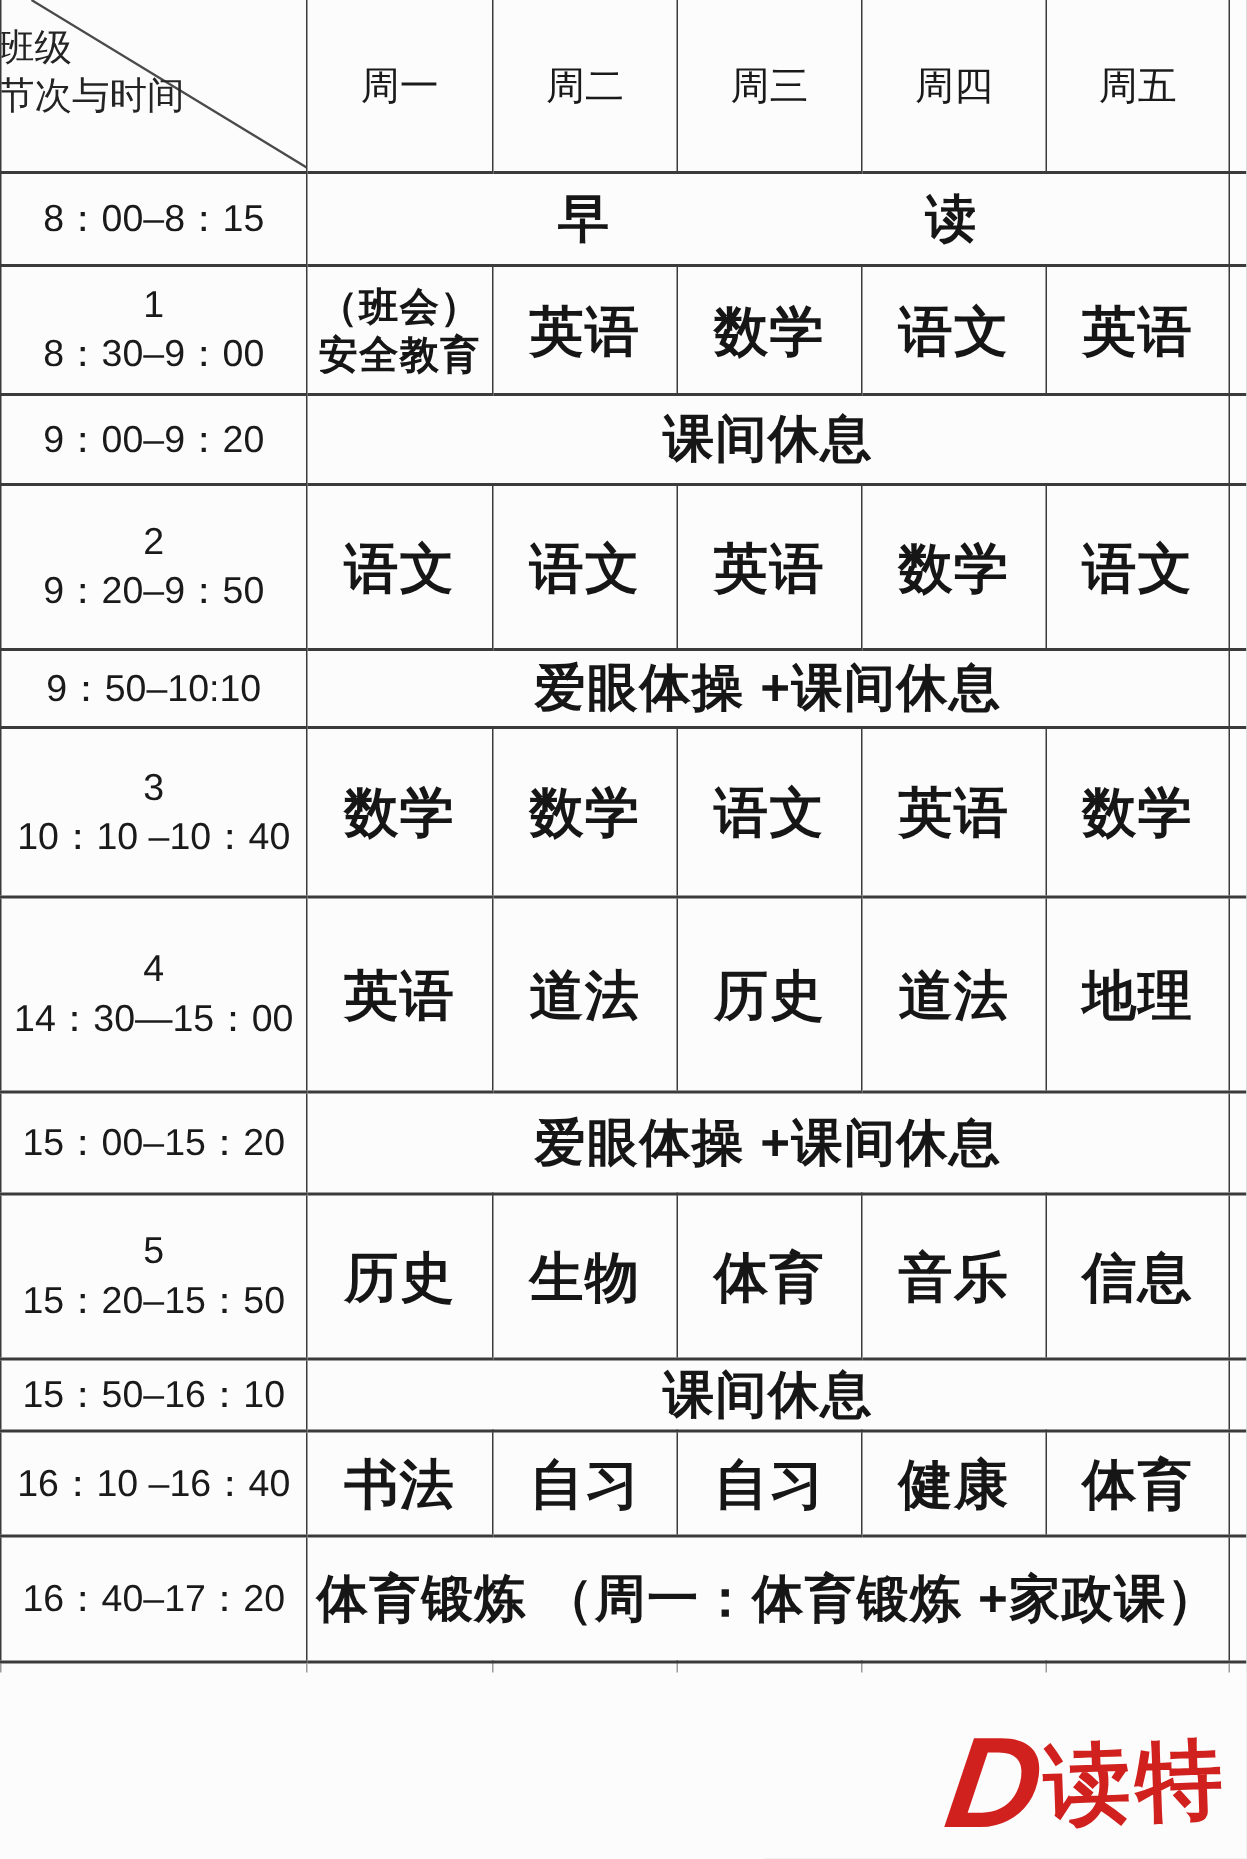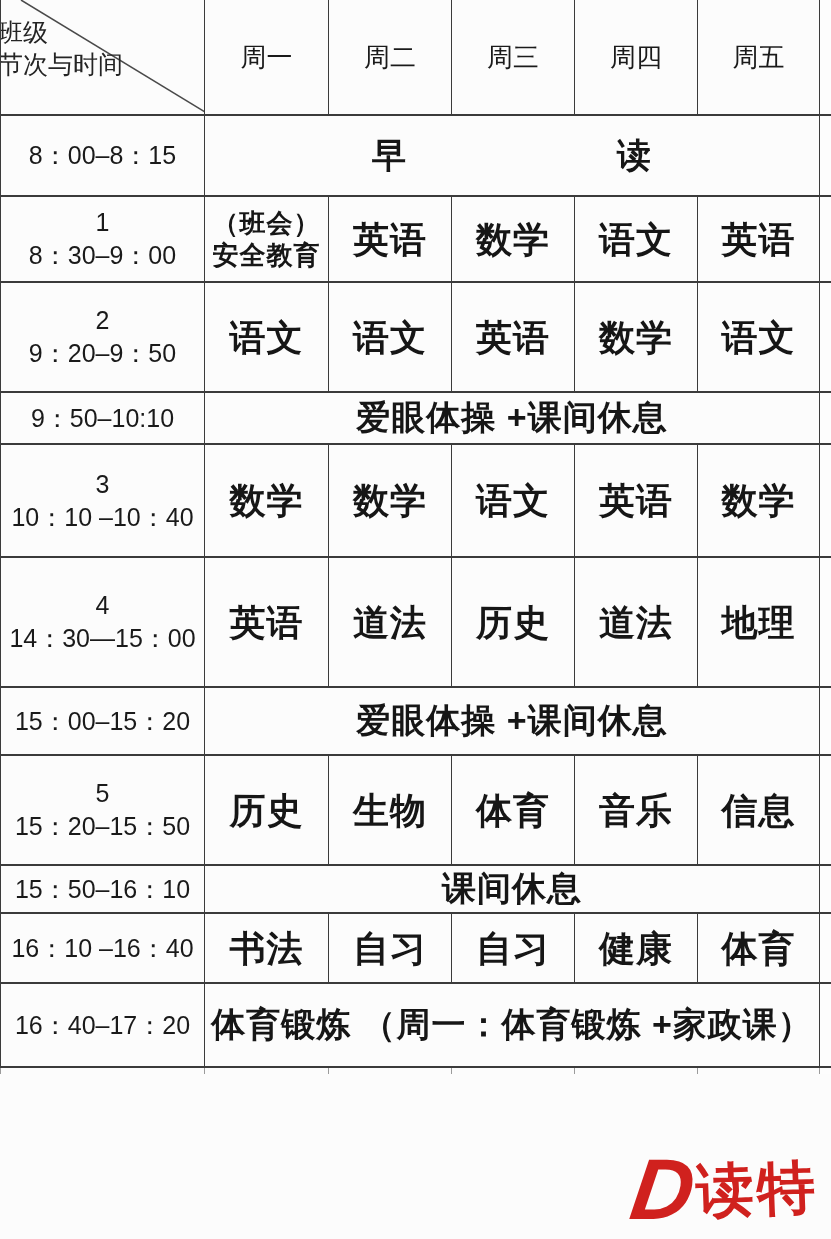--- a/index.html
+++ b/index.html
@@ -86,41 +86,46 @@
       </div>
     </td>
     <td class="day">周一</td>
     <td class="day">周二</td>
     <td class="day">周三</td>
     <td class="day">周四</td>
     <td class="day">周五</td>
     <td class="sl"></td>
   </tr>
 
-  <tr style="height:81px">
+  <tr style="height:62px">
     <td class="c0 t">8：00–8：15</td>
     <td class="m" colspan="5">早　　　　　　读</td>
     <td class="sl"></td>
   </tr>
 
 
   <tr style="height:86px">
     <td class="c0 t">
       <div>1</div>
       <div>8：30–9：00</div>
     </td>
     <td class="s" style="font-size:26px">（班会）
 安全教育</td>
     <td class="s">英语</td>
     <td class="s">数学</td>
     <td class="s">语文</td>
     <td class="s">英语</td>
     <td class="sl"></td>
   </tr>
 
+  <tr style="height:60px">
+    <td class="c0 t">9：00–9：20</td>
+    <td class="m" colspan="5">课间休息</td>
+    <td class="sl"></td>
+  </tr>
 
   <tr style="height:110px">
     <td class="c0 t">
       <div>2</div>
       <div>9：20–9：50</div>
     </td>
     <td class="s">语文</td>
     <td class="s">语文</td>
     <td class="s">英语</td>
     <td class="s">数学</td>

